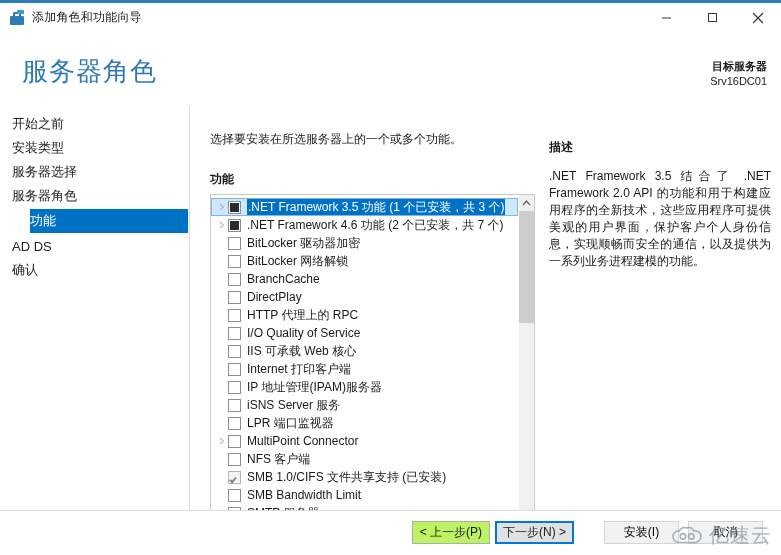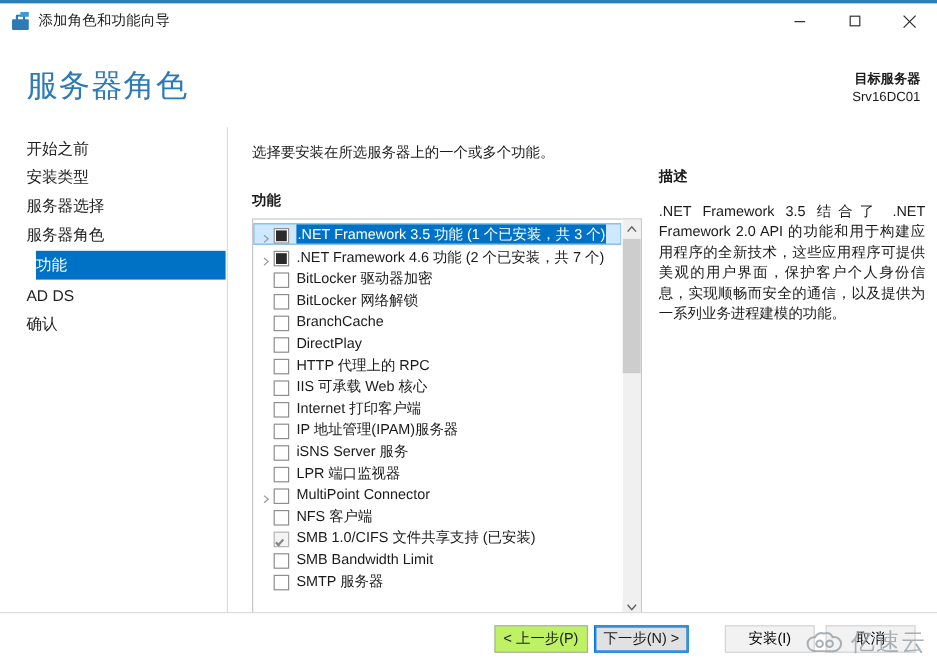--- a/index.html
+++ b/index.html
@@ -140,21 +140,21 @@
     flex: none;
     position: relative;
     padding-top: 7px;
     border-right: 1px solid #dddddd;
     box-sizing: border-box;
   }
   .nav-item {
     height: 22px;
     display: flex;
     align-items: center;
-    padding-left: 22px;
+    padding-left: 12px;
     font-size: 13px;
     color: #222222;
     margin-bottom: 2px;
     box-sizing: border-box;
   }
   .nav-item.selected {
     background: #0072c6;
     color: #ffffff;
     margin-left: 30px;
     padding-left: 0;
@@ -174,21 +174,21 @@
   .content-main {
     width: 350px;
     flex: none;
     padding-left: 20px;
     padding-top: 5px;
     box-sizing: border-box;
   }
   .instruction {
     font-size: 12px;
     color: #1a1a1a;
-    margin-top: 8px;
+    margin-top: 20px;
     margin-bottom: 24px;
     line-height: 16px;
   }
   .section-label {
     font-size: 12px;
     color: #1a1a1a;
     font-weight: bold;
     margin-bottom: 6px;
   }
   .listbox {
@@ -203,21 +203,21 @@
   }
   .list-items {
     flex: 1;
     padding: 3px 0 0 0;
     min-width: 0;
     overflow: hidden;
   }
   .feat-row {
     height: 18px;
     display: flex;
-    align-items: flex-end;
+    align-items: center;
     padding-left: 4px;
     box-sizing: border-box;
     white-space: nowrap;
   }
   .expander {
     width: 13px;
     flex: none;
     display: flex;
     align-items: center;
     justify-content: center;
@@ -503,20 +503,25 @@
                 <span class="feat-label">DirectPlay</span>
               </div>
               <div class="feat-row">
                 <span class="expander"></span>
                 <span class="chk"></span>
                 <span class="feat-label">HTTP 代理上的 RPC</span>
               </div>
               <div class="feat-row">
                 <span class="expander"></span>
                 <span class="chk"></span>
+                <span class="feat-label">I/O Quality of Service</span>
+              </div>
+              <div class="feat-row">
+                <span class="expander"></span>
+                <span class="chk"></span>
                 <span class="feat-label">IIS 可承载 Web 核心</span>
               </div>
               <div class="feat-row">
                 <span class="expander"></span>
                 <span class="chk"></span>
                 <span class="feat-label">Internet 打印客户端</span>
               </div>
               <div class="feat-row">
                 <span class="expander"></span>
                 <span class="chk"></span>

